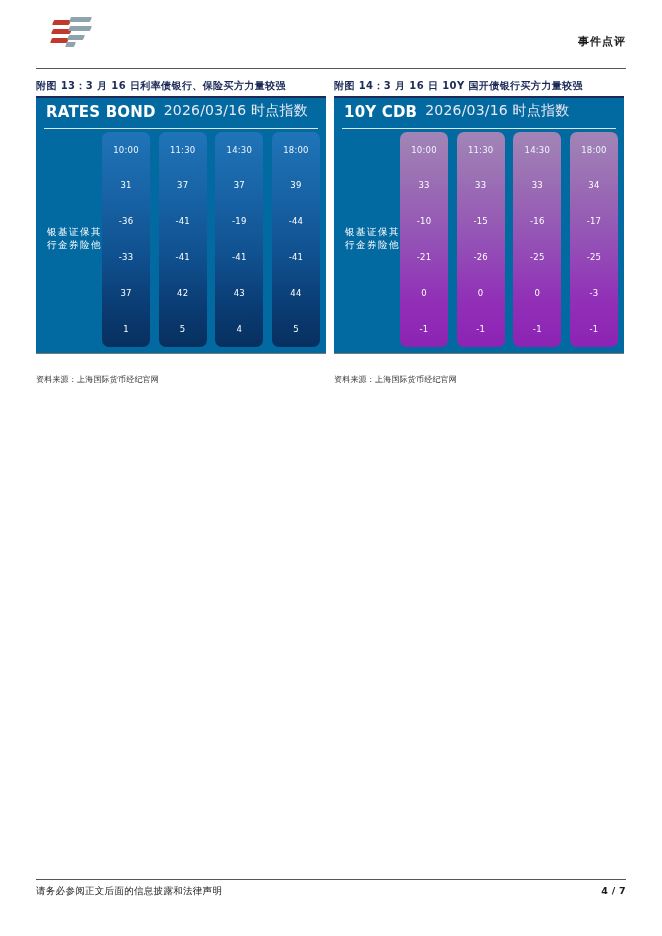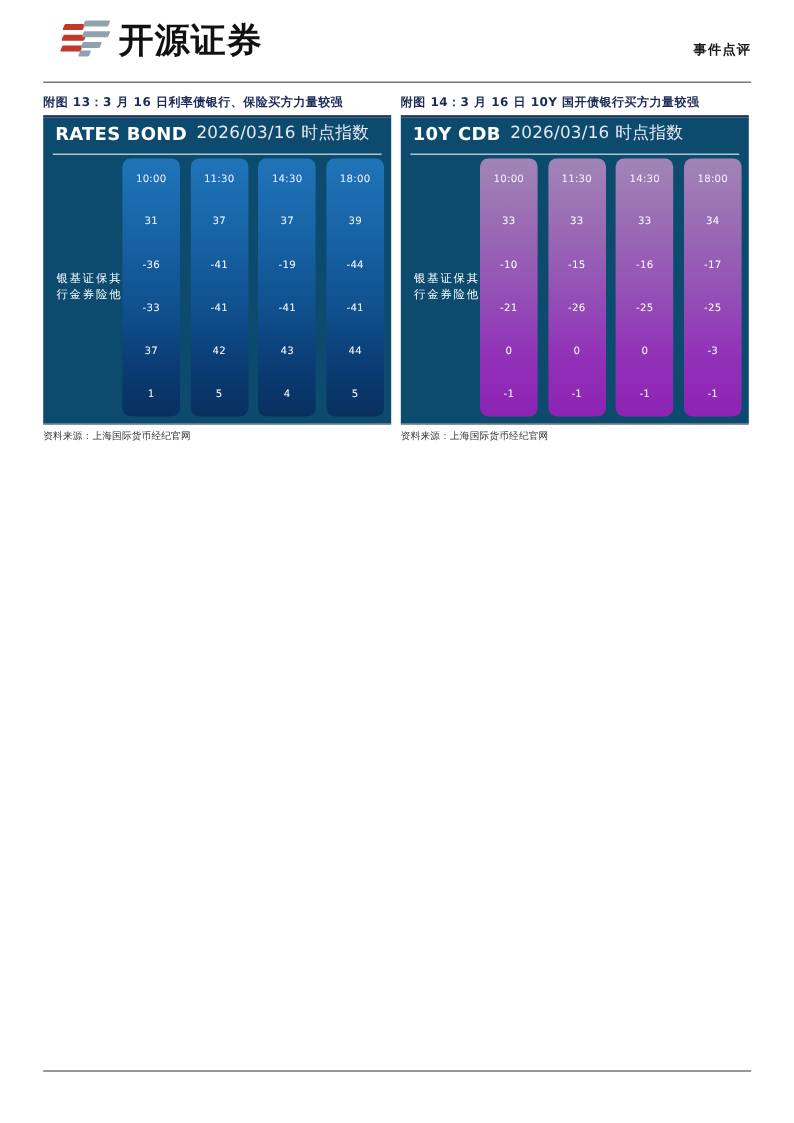--- a/index.html
+++ b/index.html
@@ -96,21 +96,21 @@
     white-space: nowrap;
   }
   .fig-rule-top {
     height: 1.6px;
     background: #1b2a57;
   }
 
   .panel {
     position: relative;
     height: 255px;
-    background: #0c4a6e;
+    background: #0369a1;
     overflow: hidden;
   }
   .panel-head {
     position: relative;
     height: 28px;
     display: flex;
     align-items: center;
     padding-left: 10px;
     gap: 8px;
   }
@@ -205,20 +205,21 @@
   .fig-rule-bottom {
     height: 1px;
     background: #777777;
   }
   .fig-source {
     font-family: Liberation Serif, serif;
     font-size: 8px;
     color: #333333;
     padding-top: 4px;
     letter-spacing: 0.2px;
+    margin-top: 16px;
   }
 
   
   .page-footer {
     position: absolute;
     left: 36px;
     right: 36px;
     bottom: 38px;
   }
   .footer-rule {
@@ -244,21 +245,20 @@
   <div class="logo-wrap">
     <div class="logo-mark">
       <span class="bar r1"></span>
         <span class="bar r2"></span>
         <span class="bar r3"></span>
       <span class="bar g1"></span>
         <span class="bar g2"></span>
         <span class="bar g3"></span>
         <span class="bar g4"></span>
     </div>
-    <div class="logo-text">开源证券</div>
   </div>
   <div class="header-right">事件点评</div>
   <div class="header-rule"></div>
 </div>
 
 <div class="figure left">
   <div class="fig-caption">附图 13：3 月 16 日利率债银行、保险买方力量较强</div>
   <div class="fig-rule-top"></div>
   <div class="panel">
     <div class="panel-head">
@@ -372,13 +372,17 @@
         </div>
       </div>
     </div>
   </div>
   <div class="fig-rule-bottom"></div>
   <div class="fig-source">资料来源：上海国际货币经纪官网</div>
 </div>
 
 <div class="page-footer">
   <div class="footer-rule"></div>
+  <div class="footer-row">
+    <span>请务必参阅正文后面的信息披露和法律声明</span>
+    <span class="footer-page">4 / 7</span>
+  </div>
 </div>
 
 </body></html>

